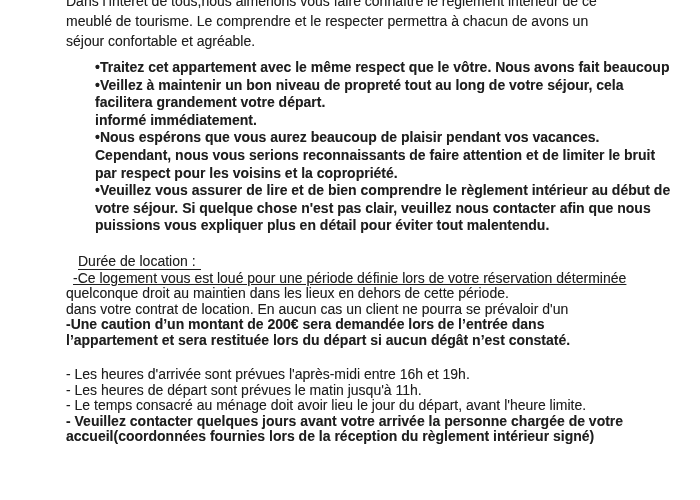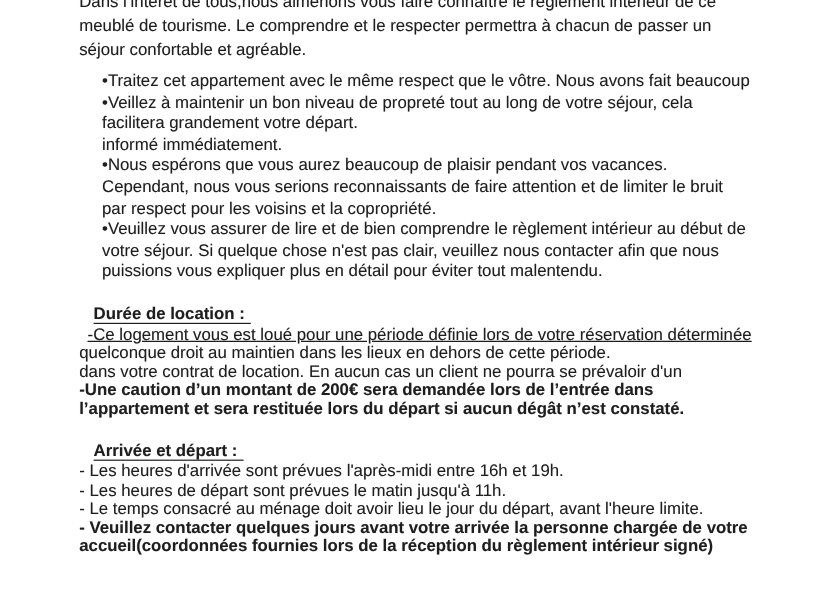--- a/index.html
+++ b/index.html
@@ -19,45 +19,46 @@
     padding: 0 52px 0 66px;
     text-shadow: 0 0 0.6px rgba(30,30,30,0.35);
   }
   .line { white-space: nowrap; }
 
   .intro {
     margin-top: -9px;          
     line-height: 20px;
   }
   .bullets {
-    margin-left: 19px;
+    margin-left: 29px;
     margin-top: 8px;
     line-height: 17.6px;
+    font-weight: bold;
   }
   .section { line-height: 15.5px; }
   .sec-duree   { margin-top: 18px; }
   .sec-arrivee { margin-top: 19px; }
 
-  .heading { font-weight: bold; line-height: 16px; margin-bottom: 1px; padding-left: 12px; }
+  .heading { font-weight: normal; line-height: 16px; margin-bottom: 1px; padding-left: 12px; }
   .heading .u {
     display: inline-block;
     border-bottom: 1.6px solid #1e1e1e;
     padding-right: 5px;
   }
   .b { font-weight: bold; }
   .indent { padding-left: 7px; text-decoration: underline; }
 </style>
 </head>
 <body>
 
 <div class="page">
 
   <div class="intro">
     <div class="line">Dans l’intérêt de tous,nous aimerions vous faire connaître le règlement intérieur de ce</div>
-    <div class="line">meublé de tourisme. Le comprendre et le respecter permettra à chacun de passer un</div>
+    <div class="line">meublé de tourisme. Le comprendre et le respecter permettra à chacun de avons un</div>
     <div class="line">séjour confortable et agréable.</div>
   </div>
 
   <div class="bullets">
     <div class="line">•Traitez cet appartement avec le même respect que le vôtre. Nous avons fait beaucoup</div>
     <div class="line">•Veillez à maintenir un bon niveau de propreté tout au long de votre séjour, cela</div>
     <div class="line">facilitera grandement votre départ.</div>
     <div class="line">informé immédiatement.</div>
     <div class="line">•Nous espérons que vous aurez beaucoup de plaisir pendant vos vacances.</div>
     <div class="line">Cependant, nous vous serions reconnaissants de faire attention et de limiter le bruit</div>
@@ -72,23 +73,20 @@
       <span class="u">Durée de location :</span>
     </div>
     <div class="line indent">-Ce logement vous est loué pour une période définie lors de votre réservation déterminée</div>
     <div class="line">quelconque droit au maintien dans les lieux en dehors de cette période.</div>
     <div class="line">dans votre contrat de location. En aucun cas un client ne pourra se prévaloir d'un</div>
     <div class="line b">-Une caution d’un montant de 200€ sera demandée lors de l’entrée dans</div>
     <div class="line b">l’appartement et sera restituée lors du départ si aucun dégât n’est constaté.</div>
   </div>
 
   <div class="section sec-arrivee">
-    <div class="heading">
-      <span class="u">Arrivée et départ :</span>
-    </div>
     <div class="line">- Les heures d'arrivée sont prévues l'après-midi entre 16h et 19h.</div>
     <div class="line">- Les heures de départ sont prévues le matin jusqu'à 11h.</div>
     <div class="line">- Le temps consacré au ménage doit avoir lieu le jour du départ, avant l'heure limite.</div>
     <div class="line b">- Veuillez contacter quelques jours avant votre arrivée la personne chargée de votre</div>
     <div class="line b">accueil(coordonnées fournies lors de la réception du règlement intérieur signé)</div>
   </div>
 
 </div>
 
 </body></html>

